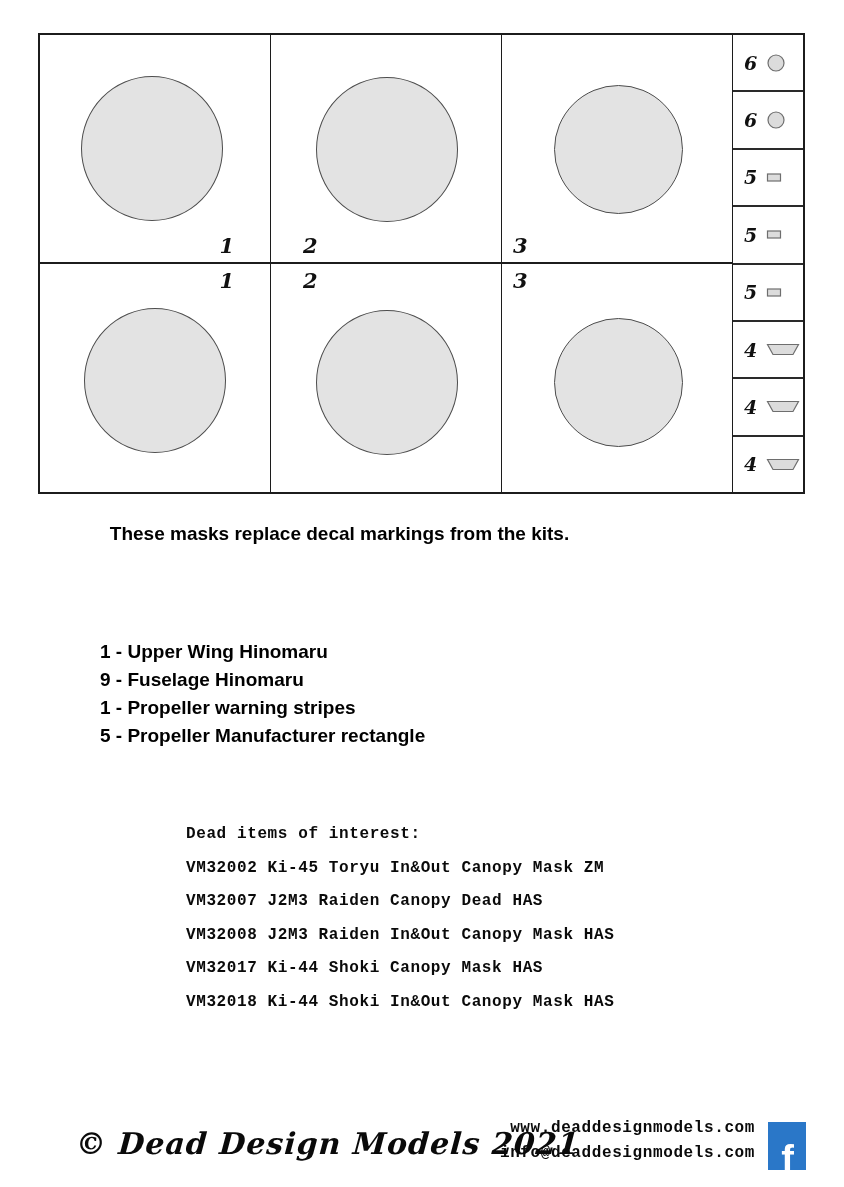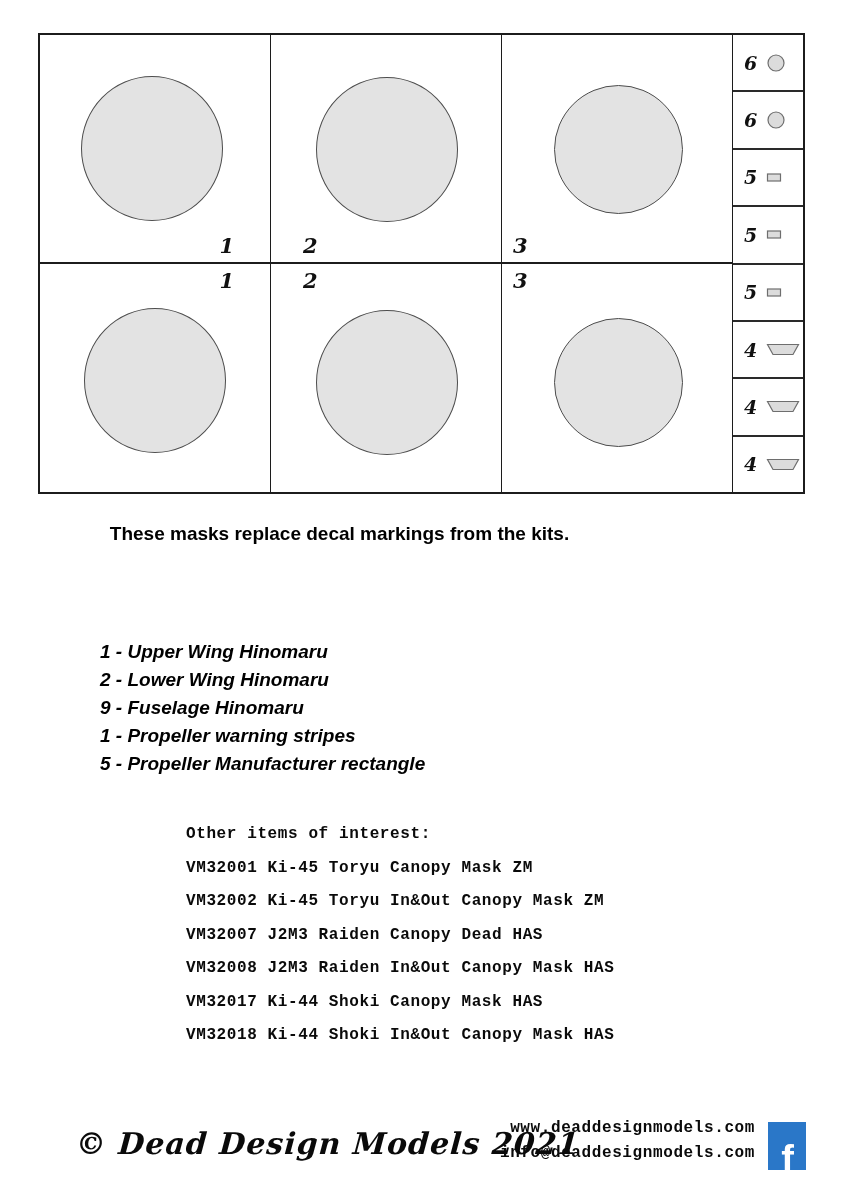--- a/index.html
+++ b/index.html
@@ -24,21 +24,21 @@
              border-bottom:2px solid #2a2a2a;box-sizing:border-box;}
   .side-cell:last-child{border-bottom:none;}
   .side-cell .hand{font-size:19px;}
   .shape{flex:0 0 auto;}
   .shape *{fill:#dcdcdc;stroke:#6e6e6e;stroke-width:1.2;}
 
   
   .h-bold{font-weight:bold;font-size:19px;line-height:23px;}
   .heading1{position:absolute;left:0;top:522px;width:679px;text-align:center;}
   .heading2{position:absolute;left:102px;top:569px;width:640px;text-align:center;}
-  .legend{position:absolute;left:100px;top:640px;font-style:italic;}
+  .legend{position:absolute;left:100px;top:640px;}
   .legend div{margin-bottom:5px;}
 
   .tw{font-family:"Liberation Mono",monospace;font-weight:bold;font-size:16px;
       letter-spacing:0.6px;color:#0a0a0a;}
   .other{position:absolute;left:186px;top:825px;}
   .other div{line-height:19px;margin-bottom:14.5px;white-space:pre;}
 
   
   .copyright{position:absolute;left:76px;top:1126px;
              font-family:"DejaVu Serif",serif;font-style:italic;font-weight:bold;
@@ -140,29 +140,27 @@
       </div>
 
     </div>
   </div>
 
   <div class="heading1 h-bold">These masks replace decal markings from the kits.</div>
 
 
   <div class="legend h-bold">
     <div>1 - Upper Wing Hinomaru</div>
-    <div>2 - Lower Wing Hinomaru</div>
     <div>9 - Fuselage Hinomaru</div>
     <div>1 - Propeller warning stripes</div>
     <div>5 - Propeller Manufacturer rectangle</div>
   </div>
 
   <div class="other tw">
-    <div>Other items of interest:</div>
-    <div>VM32001 Ki-45 Toryu Canopy Mask ZM</div>
+    <div>Dead items of interest:</div>
     <div>VM32002 Ki-45 Toryu In&amp;Out Canopy Mask ZM</div>
     <div>VM32007 J2M3 Raiden Canopy Dead HAS</div>
     <div>VM32008 J2M3 Raiden In&amp;Out Canopy Mask HAS</div>
     <div>VM32017 Ki-44 Shoki Canopy Mask HAS</div>
     <div>VM32018 Ki-44 Shoki In&amp;Out Canopy Mask HAS</div>
   </div>
 
   <div class="copyright">© Dead Design Models 2021</div>
 
   <div class="contact tw">

